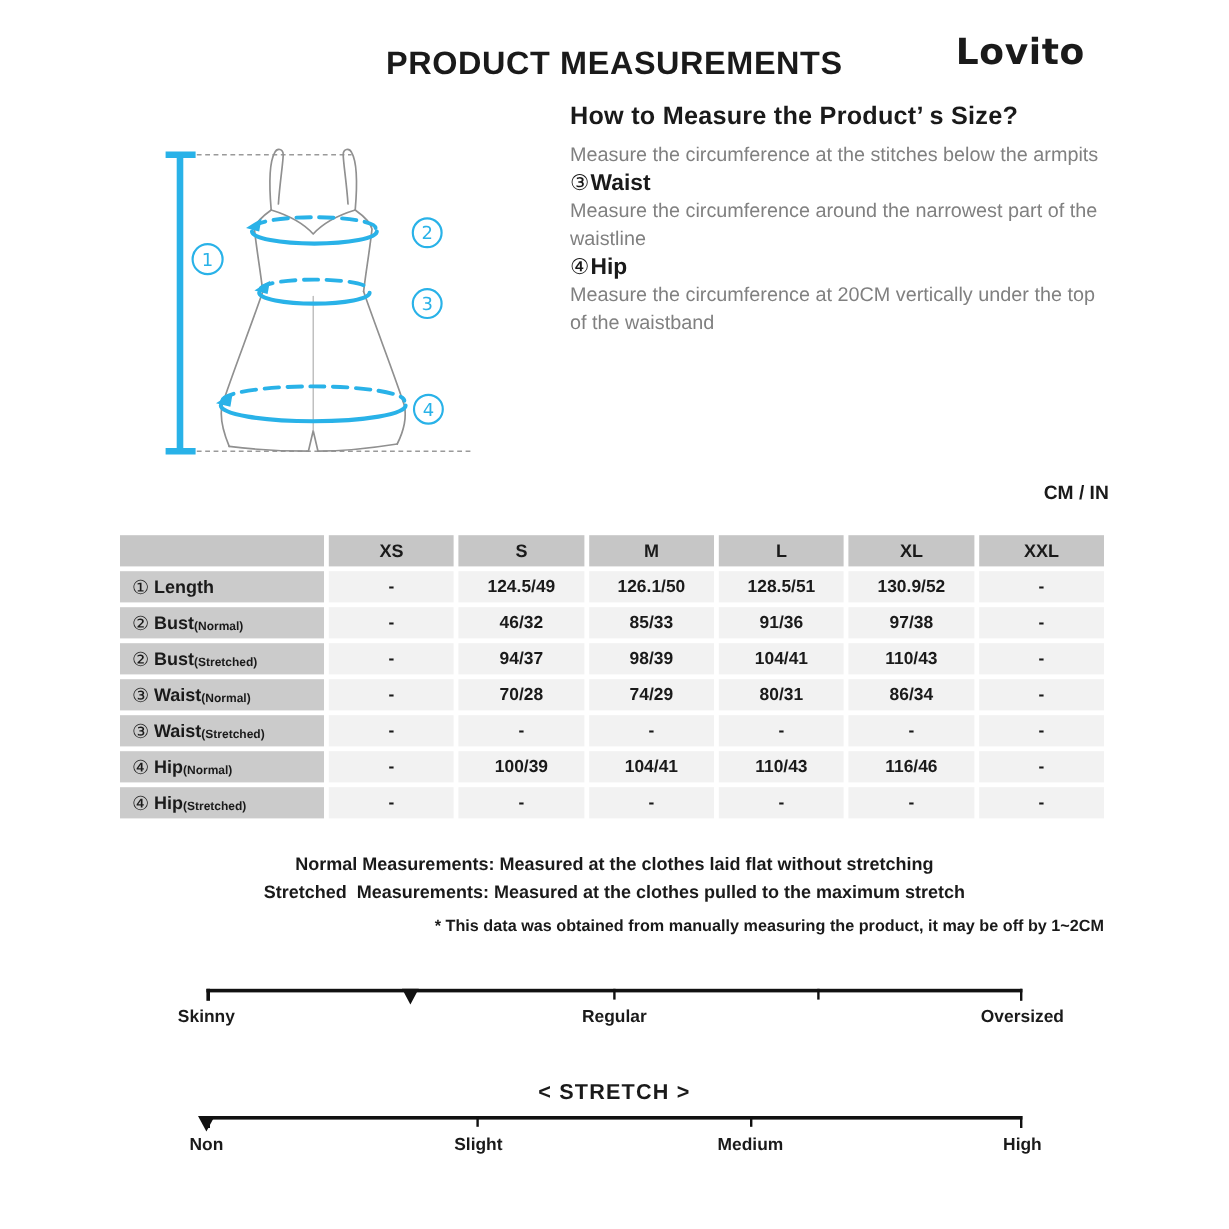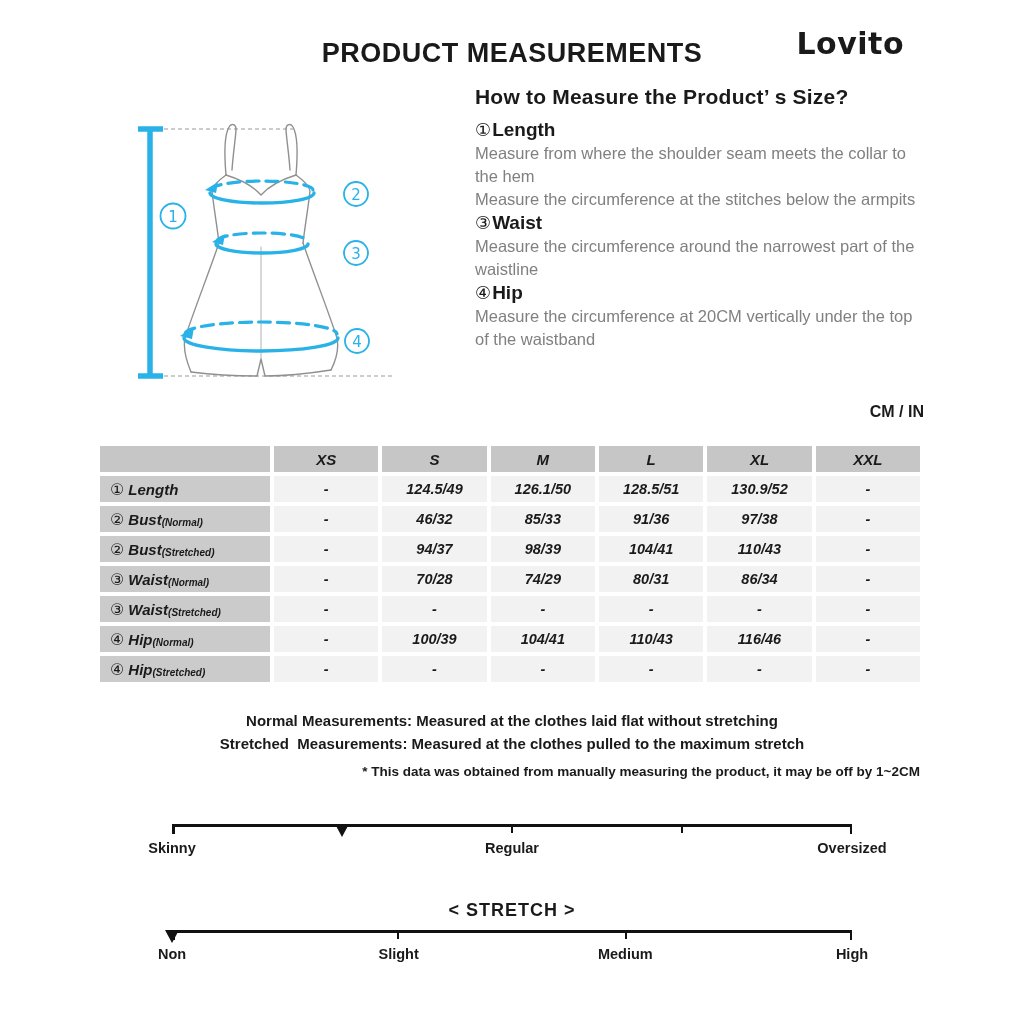--- a/index.html
+++ b/index.html
@@ -26,21 +26,21 @@
   .howto { position:absolute; left:475px; top:85px; width:450px; }
   .howto-title { font-family:"Liberation Sans",sans-serif; font-weight:bold; font-size:21px; letter-spacing:0.2px; margin-bottom:9px; }
   .howto-item-heading { font-size:19px; line-height:24px; font-weight:bold; font-family:"Liberation Sans",sans-serif; }
   .howto-item-heading .num { font-family:"DejaVu Sans",sans-serif; font-weight:normal; font-size:18px; margin-right:1px; }
   .howto-desc { font-family:"Liberation Sans",sans-serif; font-size:16.5px; line-height:23px; color:var(--body-gray); }
 
   .unit-label { position:absolute; top:403px; right:100px; font-family:"Liberation Sans",sans-serif; font-weight:bold; font-size:16px; }
 
   .size-table { position:absolute; left:100px; top:446px; width:820px; display:grid;
     grid-template-columns:170px repeat(6,1fr); gap:4px; font-family:"Liberation Sans",sans-serif; }
-  .cell { height:26px; display:flex; align-items:center; justify-content:center;font-style:italic; }
+  .cell { height:26px; display:flex; align-items:center; justify-content:center; }
   .cell.corner { background:var(--gray-head); }
   .cell.header { background:var(--gray-head); font-weight:bold; font-size:15px; }
   .cell.rowhead { background:var(--gray-label); justify-content:flex-start; padding-left:10px; }
   .cell.value { background:var(--gray-cell); font-weight:bold; font-size:14.5px; }
   .row-num { font-family:"DejaVu Sans",sans-serif; font-size:16px; margin-right:4px; }
   .row-label { font-weight:bold; font-size:15px; }
   .row-sub { font-weight:bold; font-size:10px; align-self:flex-end; padding-bottom:4px; }
 
   .notes { position:absolute; left:0; top:709px; width:1024px; text-align:center;
     font-family:"Liberation Sans",sans-serif; font-weight:bold; }
@@ -117,24 +117,20 @@
     <g class="numcircle">
       <circle cx="224" cy="229" r="12"></circle>
         <text x="224" y="234.5">4</text>
     </g>
   </svg>
 
   <div class="howto">
     <div class="howto-title">How to Measure the Product’ s Size?</div>
     <div>
         <div class="howto-item">
-          <div class="howto-item-heading"><span class="num">①</span><span class="word">Length</span></div>
-          <div class="howto-desc">Measure from where the shoulder seam meets the collar to the hem</div>
-        </div>
-        <div class="howto-item">
           <div class="howto-desc">Measure the circumference at the stitches below the armpits</div>
         </div>
         <div class="howto-item">
           <div class="howto-item-heading"><span class="num">③</span><span class="word">Waist</span></div>
           <div class="howto-desc">Measure the circumference around the narrowest part of the waistline</div>
         </div>
         <div class="howto-item">
           <div class="howto-item-heading"><span class="num">④</span><span class="word">Hip</span></div>
           <div class="howto-desc">Measure the circumference at 20CM vertically under the top of the waistband</div>
         </div>

